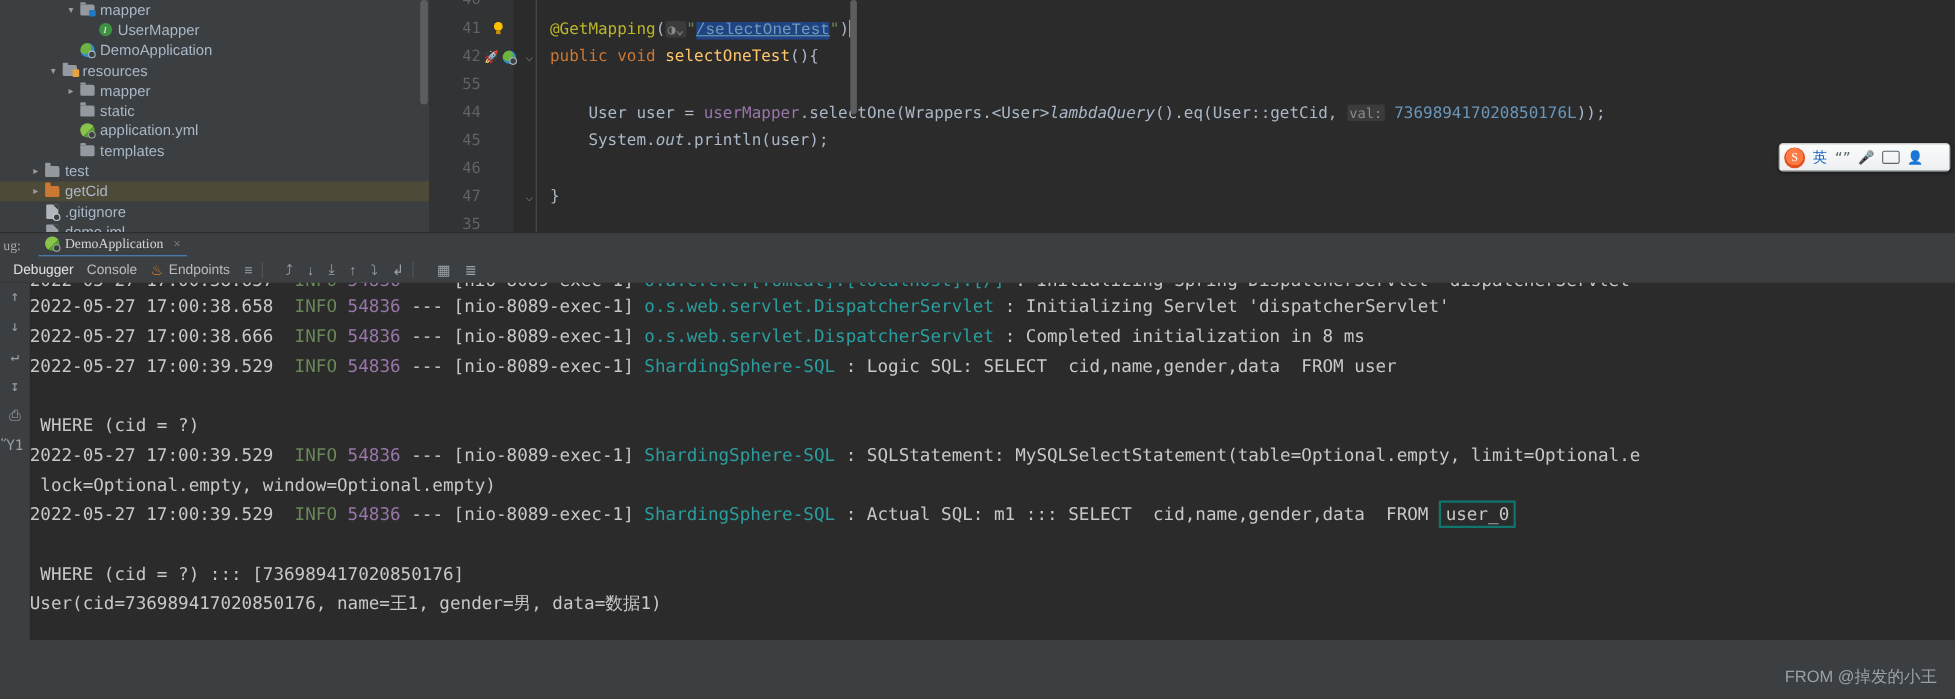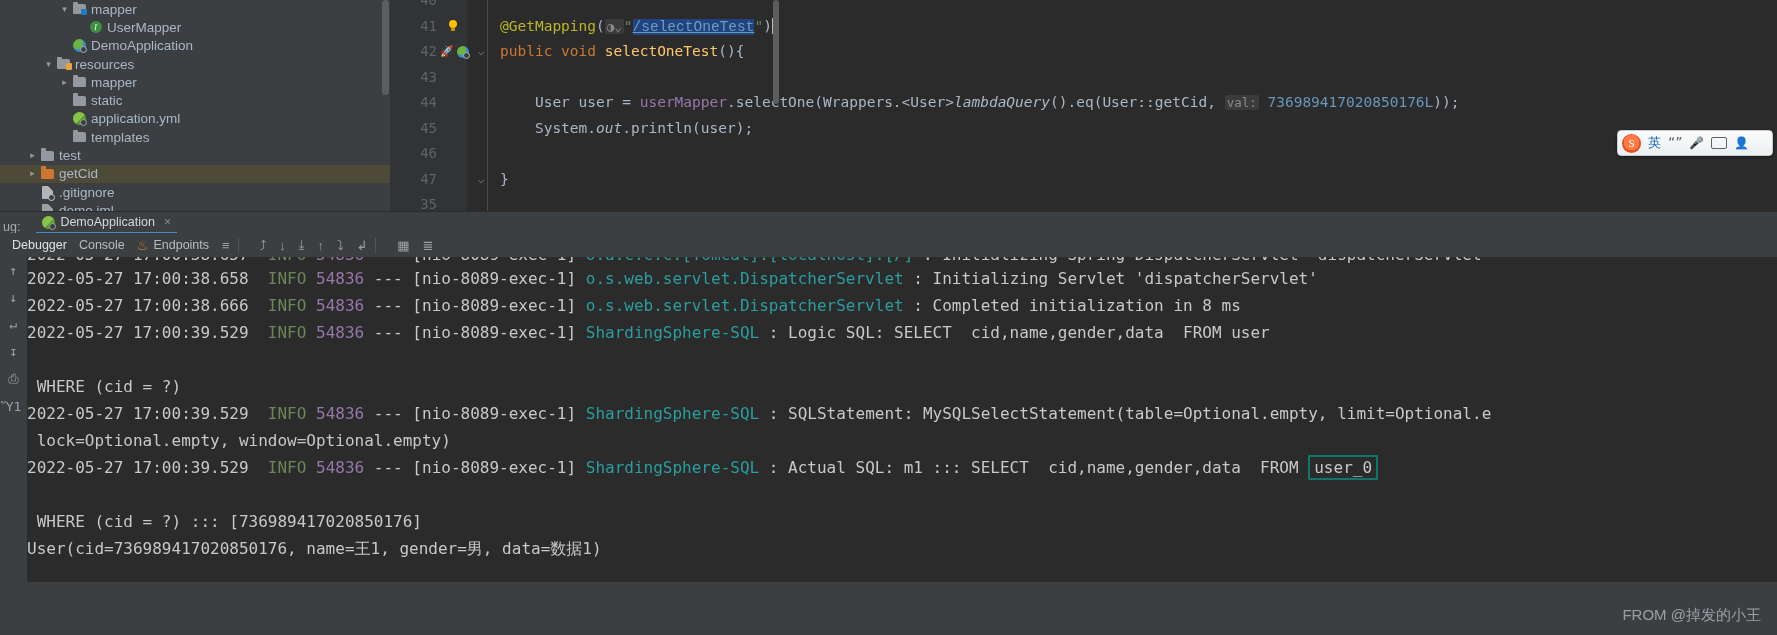--- a/index.html
+++ b/index.html
@@ -112,21 +112,21 @@
     width:10px;height:12px;position:relative;
   }
   .bulb:before{content:"";position:absolute;left:1px;top:0;width:8px;height:8px;border-radius:50%;background:#ffc000;}
   .bulb:after{content:"";position:absolute;left:3px;top:8px;width:4px;height:3px;background:#c89000;}
   .rocket{color:#7da1c4;font-size:11px;}
   .foldmark{color:#808080;font-size:11px;}
 
   
   .runtabbar{
     position:absolute;left:0;top:211px;width:1777px;height:22px;background:#3c3f41;
-    display:flex;align-items:flex-end;color:#bbb;font-family:Liberation Sans, sans-serif;font-size:12.5px;
+    display:flex;align-items:center;color:#bbb;font-family:Liberation Serif, serif;font-size:12.5px;
     border-top:1px solid #2b2b2b;
   }
   .runlabel{padding-left:3px;color:#a9a9a9;}
   .runtab{
     display:flex;align-items:center;gap:5px;margin-left:16px;padding:2px 6px 3px 6px;
     border-bottom:2px solid #4a88c7;color:#d6d6d6;
   }
   .runtab .x{color:#8b8b8b;font-size:12px;margin-left:4px;}
 
   .toolbar2{
@@ -314,21 +314,21 @@
           <div class="eline">
             <span class="lnum">42</span>
             <span class="gmark" style="left:50px;gap:3px;">
               <span class="rocket">🚀</span>
               <span class="springico" style="width:12px;height:12px;"></span>
             </span>
             <span class="gmark foldmark" style="left:88px;">⌵</span>
             <span class="code"><span class="s-kw">public </span><span class="s-kw">void </span><span class="s-fn">selectOneTest</span><span class="s-plain">(){</span></span>
           </div>
           <div class="eline">
-            <span class="lnum">43</span>
+            <span class="lnum">55</span>
             <span class="code"></span>
           </div>
           <div class="eline">
             <span class="lnum">44</span>
             <span class="code"><span class="s-plain">    User user = </span><span class="s-field">userMapper</span><span class="s-plain">.selectOne(Wrappers.&lt;User&gt;</span><span class="s-ital">lambdaQuery</span><span class="s-plain">().eq(User::getCid, </span><span class="s-param">val:</span><span class="s-plain"> </span><span class="s-num">736989417020850176L</span><span class="s-plain">));</span></span>
           </div>
           <div class="eline">
             <span class="lnum">45</span>
             <span class="code"><span class="s-plain">    System.</span><span class="s-ital">out</span><span class="s-plain">.println(user);</span></span>
           </div>

